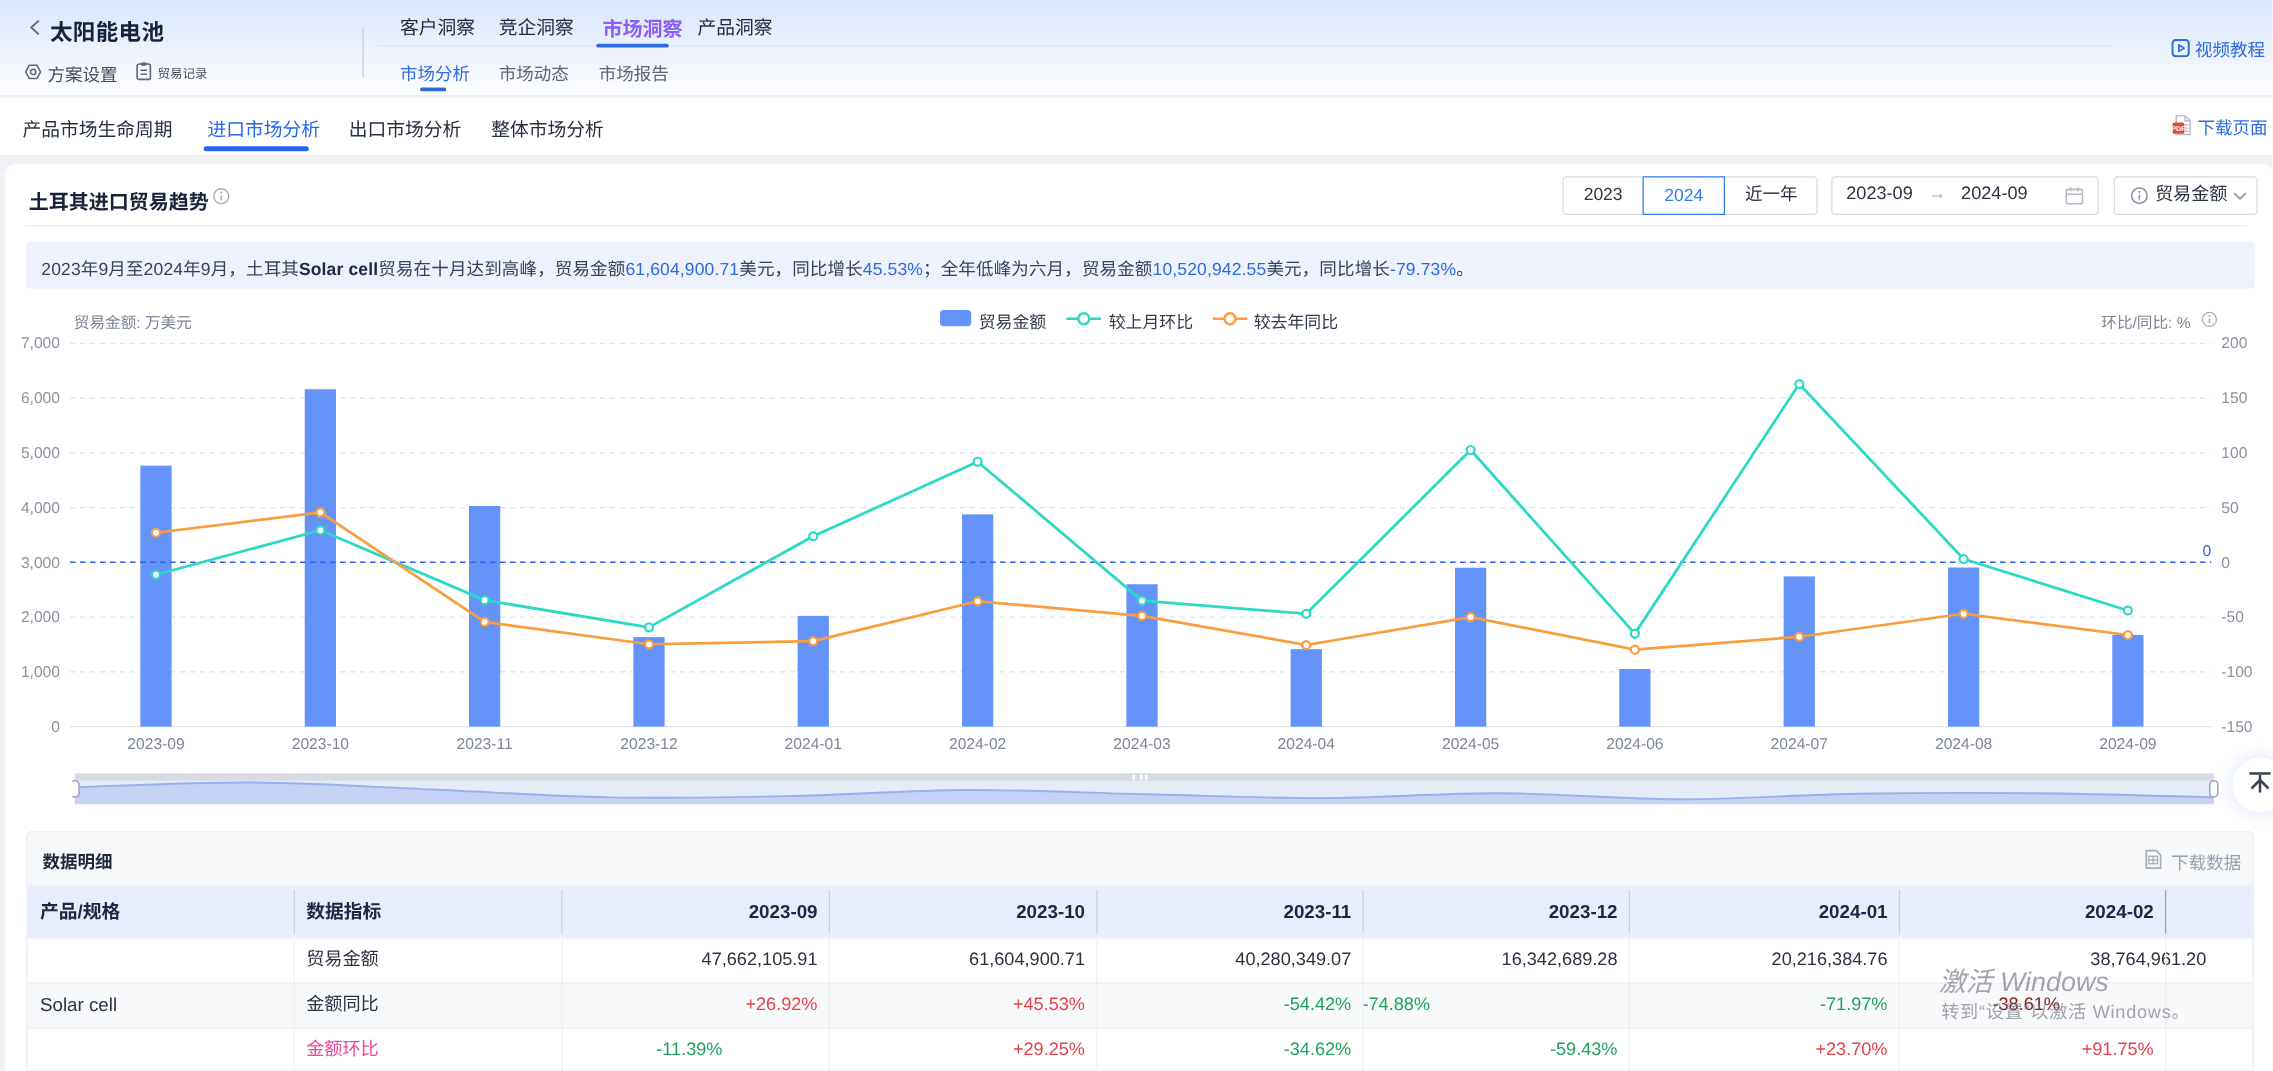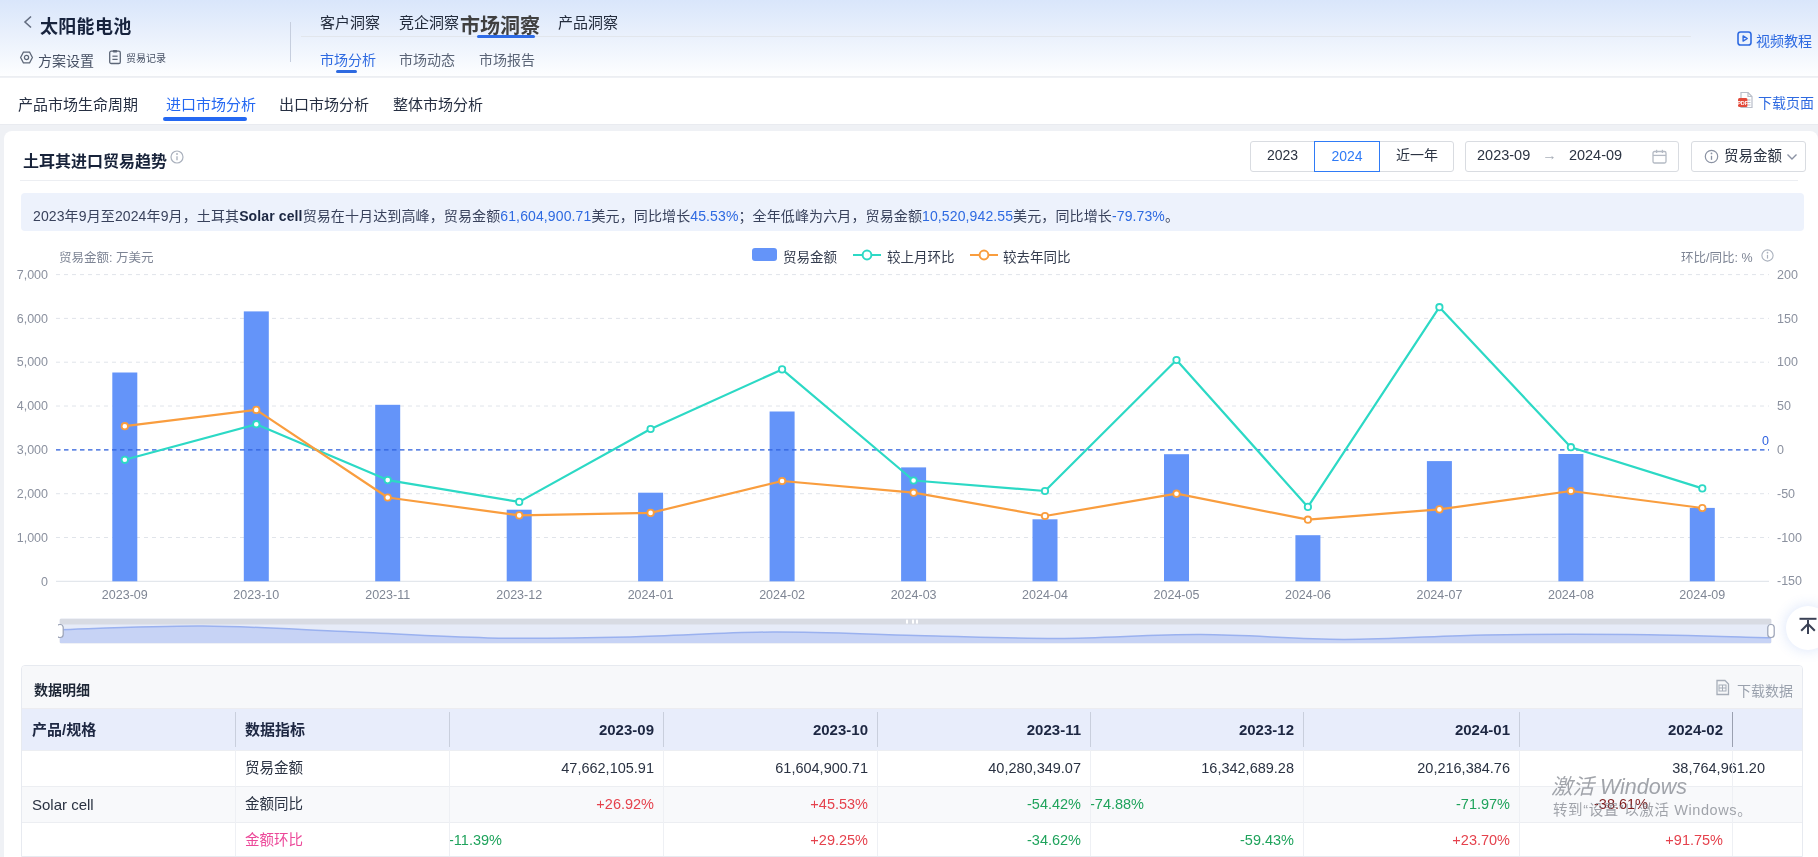--- a/index.html
+++ b/index.html
@@ -24,21 +24,21 @@
     <rect x="1.7" y="2.2" width="10.6" height="12.3" rx="1.6" fill="none" stroke="#5d6778" stroke-width="1.3"></rect>
     <rect x="4.8" y="0.9" width="4.4" height="2.6" rx="0.9" fill="#5d6778"></rect>
     <line x1="4.4" y1="7.2" x2="9.6" y2="7.2" stroke="#5d6778" stroke-width="1.25"></line>
     <line x1="4.4" y1="10.4" x2="9.6" y2="10.4" stroke="#5d6778" stroke-width="1.25"></line>
   </svg>
 <div class="abs" style="left:126px;top:50px;font-size:10px;color:#454f63;">贸易记录</div>
 <div class="abs" style="left:290px;top:22px;width:1px;height:40px;background:#c6cede;"></div>
 
 <div class="abs" style="left:320px;top:11px;font-size:15px;color:#222b3c;">客户洞察</div>
 <div class="abs" style="left:399px;top:11px;font-size:15px;color:#222b3c;">竞企洞察</div>
-<div class="abs" style="left:460px;top:10px;font-size:20px;font-weight:600;color:#404040;">市场洞察</div>
+<div class="abs" style="left:482px;top:10px;font-size:16px;font-weight:600;color:#8b5cf6;">市场洞察</div>
 <div class="abs" style="left:301px;top:36px;width:1390px;height:1px;background:#e2e6ec;"></div>
 <div class="abs" style="left:477px;top:34.5px;width:58px;height:3.4px;background:#2e6be6;border-radius:2px;"></div>
 <div class="abs" style="left:558px;top:11px;font-size:15px;color:#222b3c;">产品洞察</div>
 <div class="abs" style="left:320px;top:49px;font-size:14px;color:#2e6ae1;">市场分析</div>
 <div class="abs" style="left:399px;top:49px;font-size:14px;color:#5b6577;">市场动态</div>
 <div class="abs" style="left:479px;top:49px;font-size:14px;color:#5b6577;">市场报告</div>
 <div class="abs" style="left:336px;top:69.5px;width:21px;height:3.2px;background:#2e6ae1;border-radius:2px;"></div>
 <svg class="abs" style="left:1737px;top:31px;" width="15" height="15" viewBox="0 0 15 15">
     <rect x="1" y="1" width="13" height="13" rx="2.6" fill="none" stroke="#2e6ae1" stroke-width="1.6"></rect>
     <path d="M6.1 4.9 L10.3 7.5 L6.1 10.1 Z" fill="none" stroke="#2e6ae1" stroke-width="1.4" stroke-linejoin="round"></path>
@@ -276,21 +276,21 @@
 <div class="abs" style="left:213px;top:120px;width:1px;height:36px;background:#eef0f4;"></div>
 <div class="abs" style="left:427px;top:120px;width:1px;height:36px;background:#eef0f4;"></div>
 <div class="abs" style="left:641px;top:120px;width:1px;height:36px;background:#eef0f4;"></div>
 <div class="abs" style="left:855px;top:120px;width:1px;height:36px;background:#eef0f4;"></div>
 <div class="abs" style="left:1068px;top:120px;width:1px;height:36px;background:#eef0f4;"></div>
 <div class="abs" style="left:1281px;top:120px;width:1px;height:36px;background:#eef0f4;"></div>
 <div class="abs" style="left:1497px;top:120px;width:1px;height:36px;background:#eef0f4;"></div>
 <div class="abs" style="left:1710px;top:120px;width:1px;height:36px;background:#eef0f4;"></div>
 <div class="abs" style="left:0;top:156px;width:1782px;height:1px;background:#eceef2;"></div>
 <div class="abs" style="left:223px;top:156px;height:36px;line-height:36px;font-size:14.5px;color:#ec4899;">金额环比</div>
-<div class="abs" style="left:427px;top:156px;width:205px;height:36px;line-height:36px;text-align:left;font-size:14.5px;color:#1fa35c;">-11.39%</div>
+<div class="abs" style="left:427px;top:156px;width:205px;height:36px;line-height:36px;text-align:center;font-size:14.5px;color:#1fa35c;">-11.39%</div>
 <div class="abs" style="left:641px;top:156px;width:205px;height:36px;line-height:36px;text-align:right;font-size:14.5px;color:#e5424d;">+29.25%</div>
 <div class="abs" style="left:855px;top:156px;width:204px;height:36px;line-height:36px;text-align:right;font-size:14.5px;color:#1fa35c;">-34.62%</div>
 <div class="abs" style="left:1068px;top:156px;width:204px;height:36px;line-height:36px;text-align:right;font-size:14.5px;color:#1fa35c;">-59.43%</div>
 <div class="abs" style="left:1281px;top:156px;width:207px;height:36px;line-height:36px;text-align:right;font-size:14.5px;color:#e5424d;">+23.70%</div>
 <div class="abs" style="left:1497px;top:156px;width:204px;height:36px;line-height:36px;text-align:right;font-size:14.5px;color:#e5424d;">+91.75%</div>
 <div class="abs" style="left:213px;top:156px;width:1px;height:36px;background:#eef0f4;"></div>
 <div class="abs" style="left:427px;top:156px;width:1px;height:36px;background:#eef0f4;"></div>
 <div class="abs" style="left:641px;top:156px;width:1px;height:36px;background:#eef0f4;"></div>
 <div class="abs" style="left:855px;top:156px;width:1px;height:36px;background:#eef0f4;"></div>
 <div class="abs" style="left:1068px;top:156px;width:1px;height:36px;background:#eef0f4;"></div>

